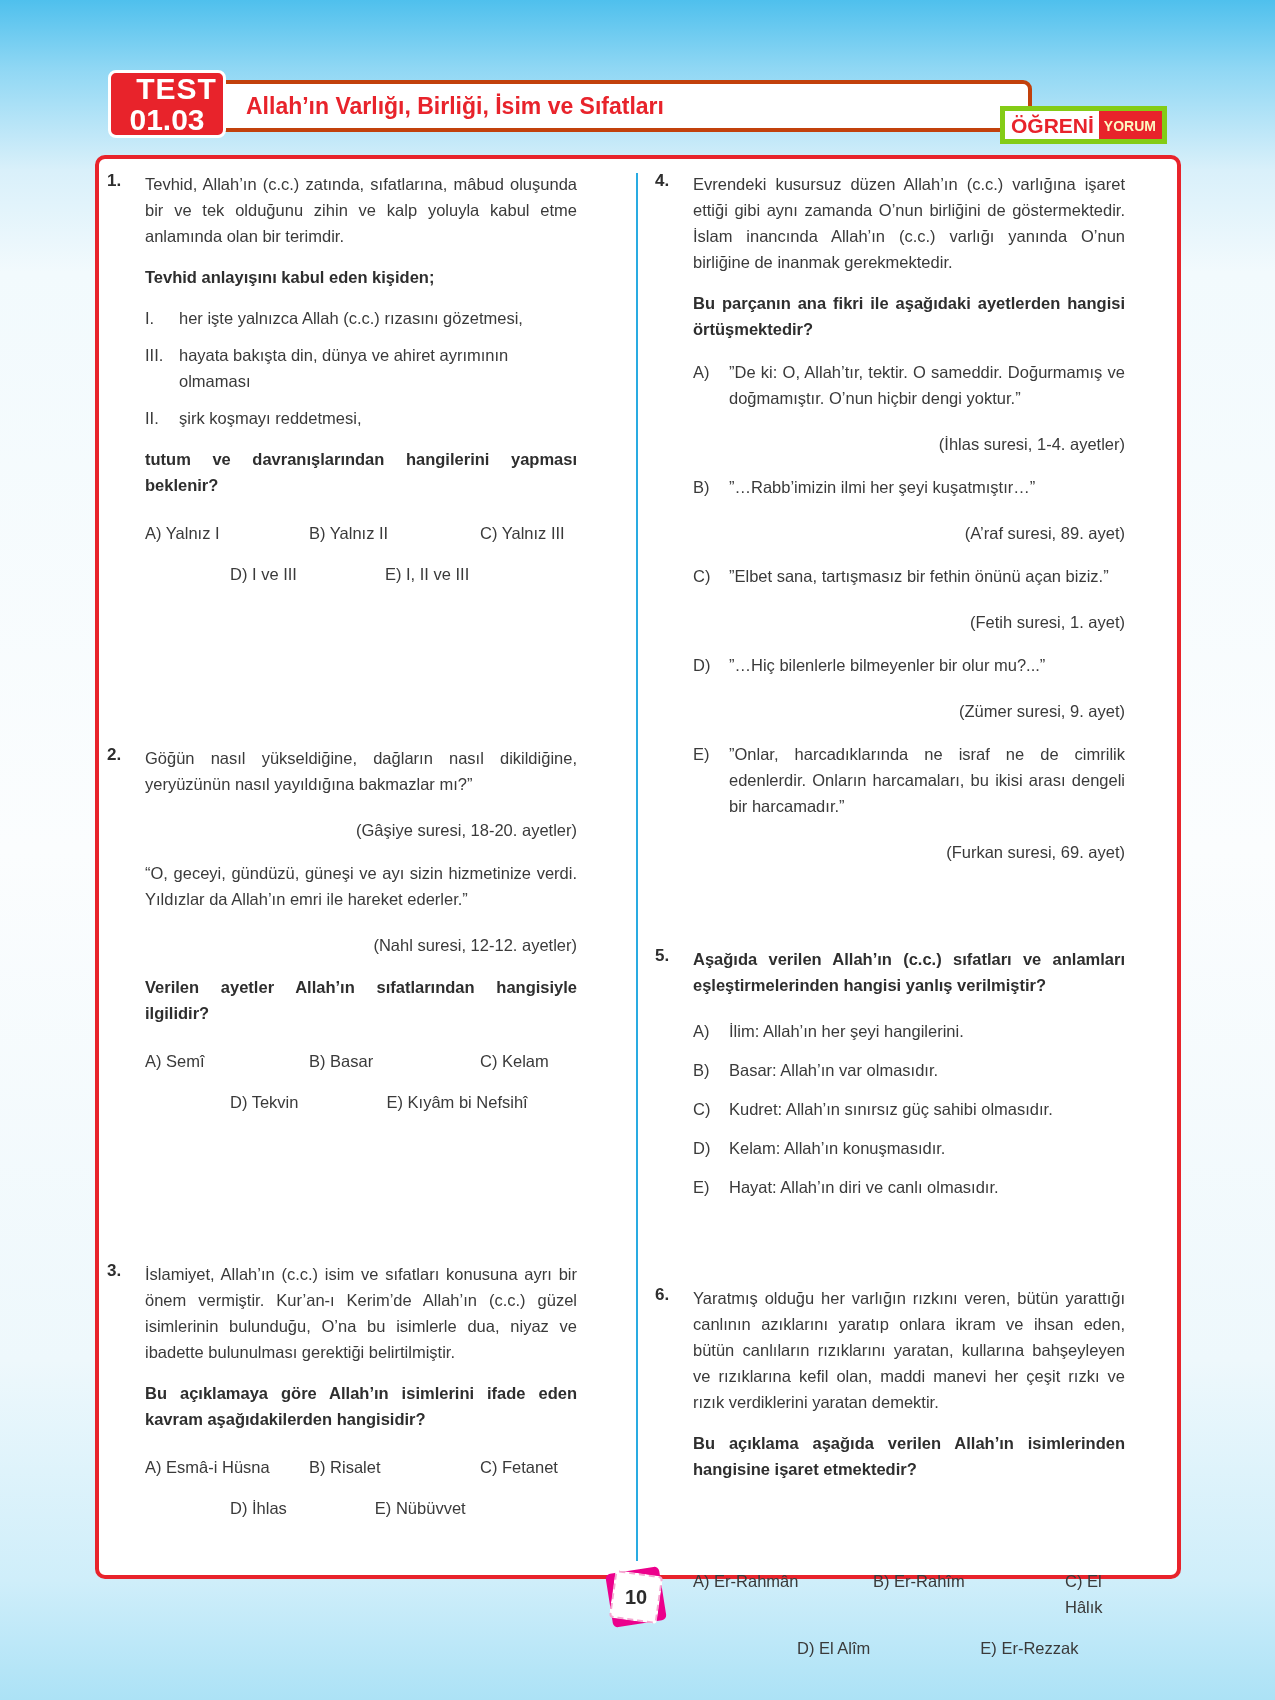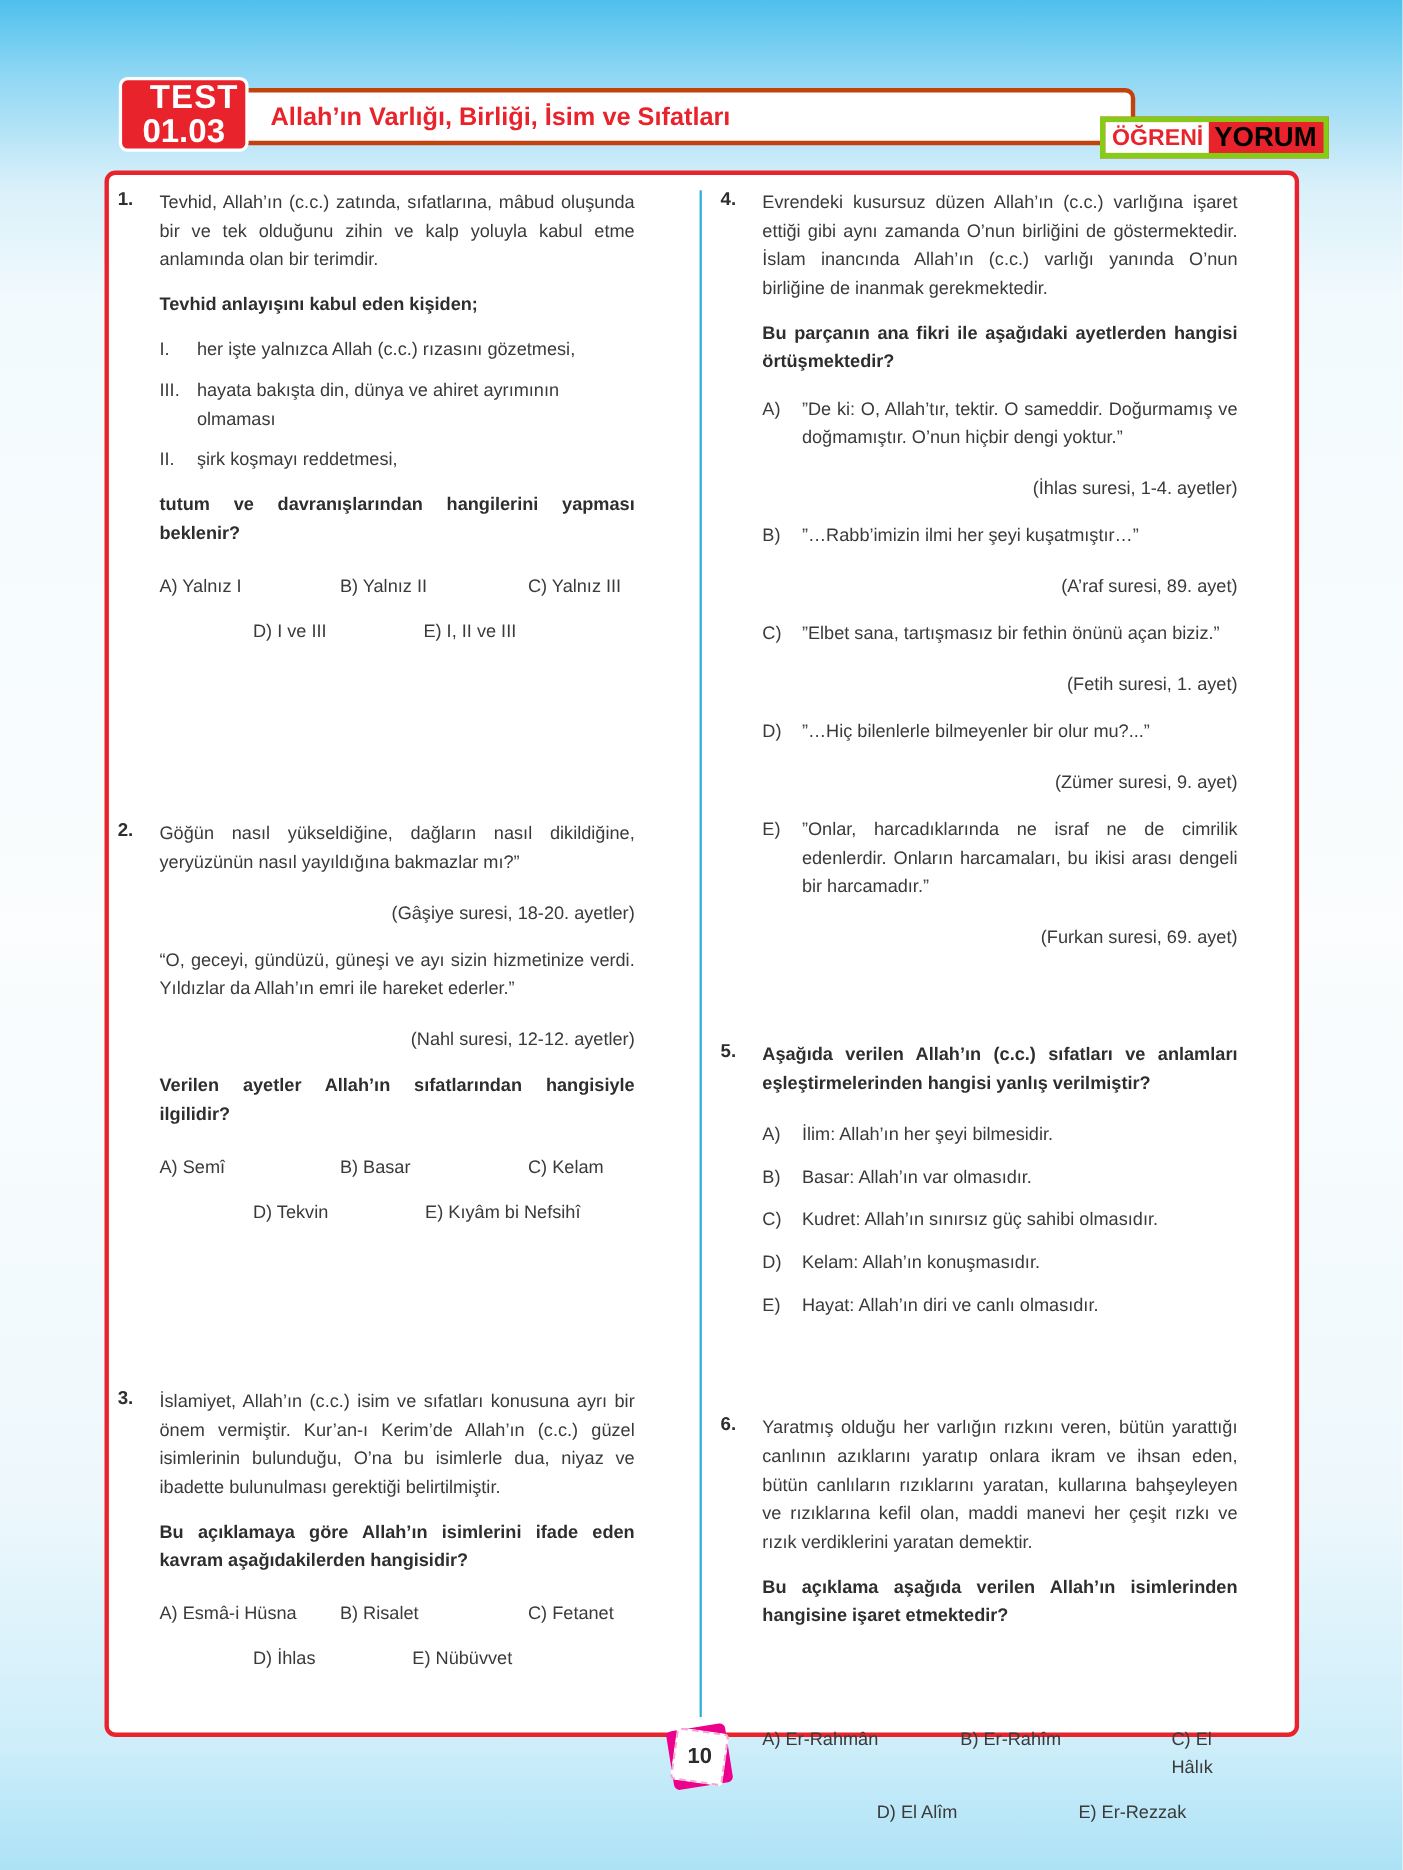--- a/index.html
+++ b/index.html
@@ -22,21 +22,21 @@
     position:absolute;left:214px;top:80px;width:782px;height:44px;
     background:#fff;border:4px solid #c2410c;border-radius:9px;
     display:flex;align-items:center;padding-left:28px;z-index:2;
   }
   .title-bar span{color:#e8232b;font-weight:700;font-size:23px;}
   .brand{
     position:absolute;left:1000px;top:94px;height:28px;z-index:4;
     display:flex;border:5px solid #84cc16;background:#e8232b;margin-top:12px;
   }
   .brand .b1{background:#fff;color:#e8232b;font-weight:700;font-size:21px;padding:1px 5px 0 6px;display:flex;align-items:center;}
-  .brand .b2{background:#e8232b;color:#000000;font-weight:700;font-size:25px;padding:1px 6px 0 5px;display:flex;align-items:center;}
+  .brand .b2{background:#e8232b;color:#fef9c3;font-weight:700;font-size:14px;padding:1px 6px 0 5px;display:flex;align-items:center;}
   
   .content-box{
     position:absolute;left:95px;top:155px;width:1078px;height:1416px;
     background:#fff;border:4px solid #e8232b;border-radius:10px;z-index:1;
   }
   .divider{position:absolute;left:537px;top:14px;height:1388px;width:2px;background:#29abe2;}
   .col{position:absolute;top:12px;}
   .col-l{left:8px;width:472px;}
   .col-r{left:556px;width:472px;}
   .q{display:flex;}
@@ -205,21 +205,21 @@
         <p class="cite">(Furkan suresi, 69. ayet)</p>
       </div>
     </article>
 
     <article class="q q5m">
       <div class="qn">5.</div>
       <div class="qb">
         <p class="stem" style="margin-top:0;">Aşağıda verilen Allah’ın (c.c.) sıfatları ve anlamları eşleştirmelerinden hangisi yanlış verilmiştir?</p>
         <div class="vopt5 first">
           <span class="vol">A)</span>
-          <span>İlim: Allah’ın her şeyi bilmesidir.</span>
+          <span>İlim: Allah’ın her şeyi hangilerini.</span>
         </div>
         <div class="vopt5">
           <span class="vol">B)</span>
           <span>Basar: Allah’ın var olmasıdır.</span>
         </div>
         <div class="vopt5">
           <span class="vol">C)</span>
           <span>Kudret: Allah’ın sınırsız güç sahibi olmasıdır.</span>
         </div>
         <div class="vopt5">

